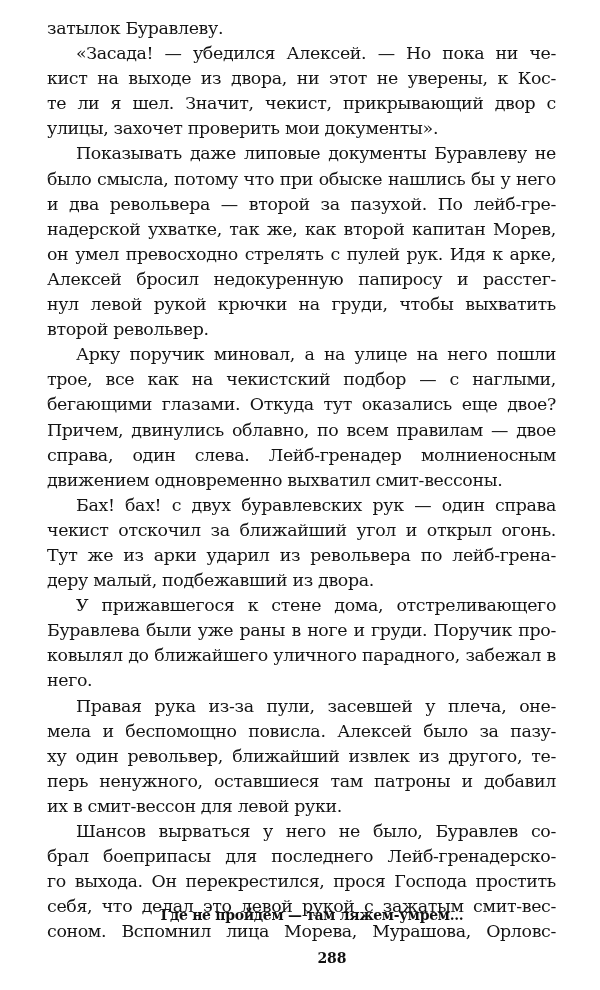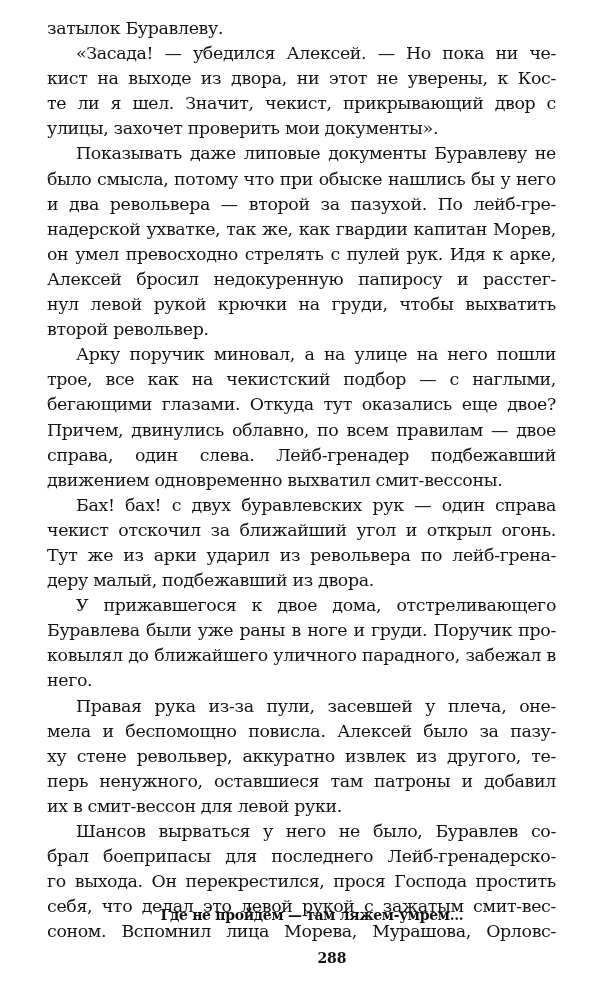--- a/index.html
+++ b/index.html
@@ -53,42 +53,42 @@
 
 <div class="page" id="page-body">
     <span class="line last">затылок Буравлеву.</span>
     <span class="line indent">«Засада! — убедился Алексей. — Но пока ни че-</span>
     <span class="line">кист на выходе из двора, ни этот не уверены, к Кос-</span>
     <span class="line">те ли я шел. Значит, чекист, прикрывающий двор с</span>
     <span class="line last">улицы, захочет проверить мои документы».</span>
     <span class="line indent">Показывать даже липовые документы Буравлеву не</span>
     <span class="line">было смысла, потому что при обыске нашлись бы у него</span>
     <span class="line">и два револьвера — второй за пазухой. По лейб-гре-</span>
-    <span class="line">надерской ухватке, так же, как гвардии капитан Морев,</span>
+    <span class="line">надерской ухватке, так же, как второй капитан Морев,</span>
     <span class="line">он умел превосходно стрелять с пулей рук. Идя к арке,</span>
     <span class="line">Алексей бросил недокуренную папиросу и расстег-</span>
     <span class="line">нул левой рукой крючки на груди, чтобы выхватить</span>
     <span class="line last">второй револьвер.</span>
     <span class="line indent">Арку поручик миновал, а на улице на него пошли</span>
     <span class="line">трое, все как на чекистский подбор — с наглыми,</span>
     <span class="line">бегающими глазами. Откуда тут оказались еще двое?</span>
     <span class="line">Причем, двинулись облавно, по всем правилам — двое</span>
-    <span class="line">справа, один слева. Лейб-гренадер подбежавший</span>
+    <span class="line">справа, один слева. Лейб-гренадер молниеносным</span>
     <span class="line last">движением одновременно выхватил смит-вессоны.</span>
     <span class="line indent">Бах! бах! с двух буравлевских рук — один справа</span>
     <span class="line">чекист отскочил за ближайший угол и открыл огонь.</span>
     <span class="line">Тут же из арки ударил из револьвера по лейб-грена-</span>
     <span class="line last">деру малый, подбежавший из двора.</span>
-    <span class="line indent">У прижавшегося к двое дома, отстреливающего</span>
+    <span class="line indent">У прижавшегося к стене дома, отстреливающего</span>
     <span class="line">Буравлева были уже раны в ноге и груди. Поручик про-</span>
     <span class="line">ковылял до ближайшего уличного парадного, забежал в</span>
     <span class="line last">него.</span>
     <span class="line indent">Правая рука из-за пули, засевшей у плеча, оне-</span>
     <span class="line">мела и беспомощно повисла. Алексей было за пазу-</span>
-    <span class="line">ху стене револьвер, аккуратно извлек из другого, те-</span>
+    <span class="line">ху один револьвер, ближайший извлек из другого, те-</span>
     <span class="line">перь ненужного, оставшиеся там патроны и добавил</span>
     <span class="line last">их в смит-вессон для левой руки.</span>
     <span class="line indent">Шансов вырваться у него не было, Буравлев со-</span>
     <span class="line">брал боеприпасы для последнего Лейб-гренадерско-</span>
     <span class="line">го выхода. Он перекрестился, прося Господа простить</span>
     <span class="line">себя, что делал это левой рукой с зажатым смит-вес-</span>
     <span class="line">соном. Вспомнил лица Морева, Мурашова, Орловс-</span>
   </div>
 
 <div class="footer">Где не пройдем — там ляжем-умрем...</div>

